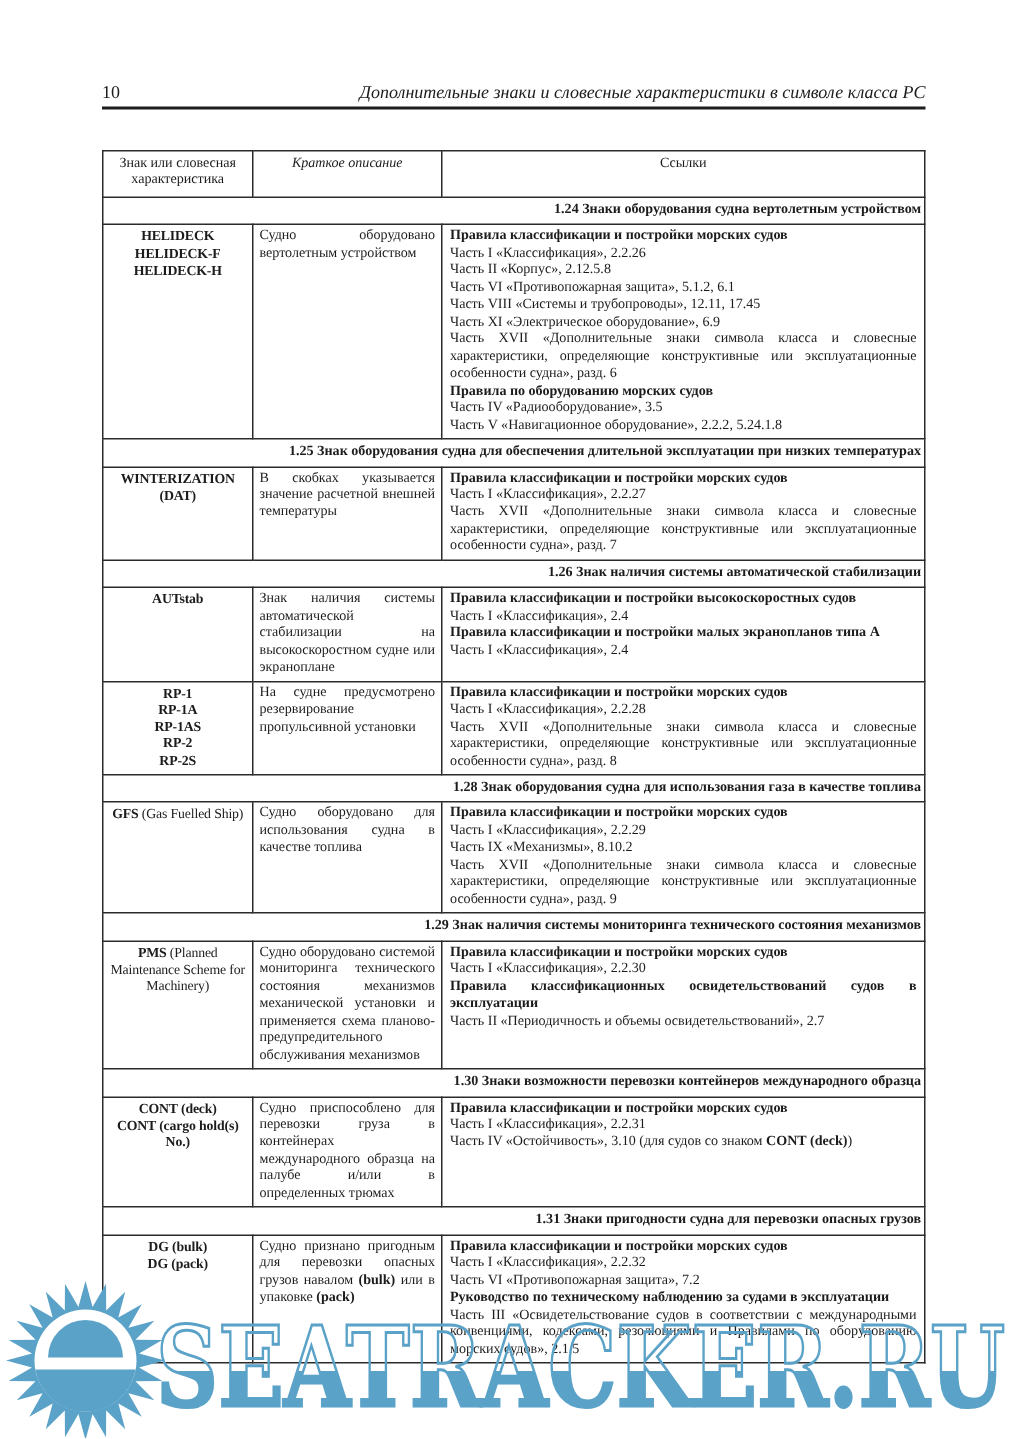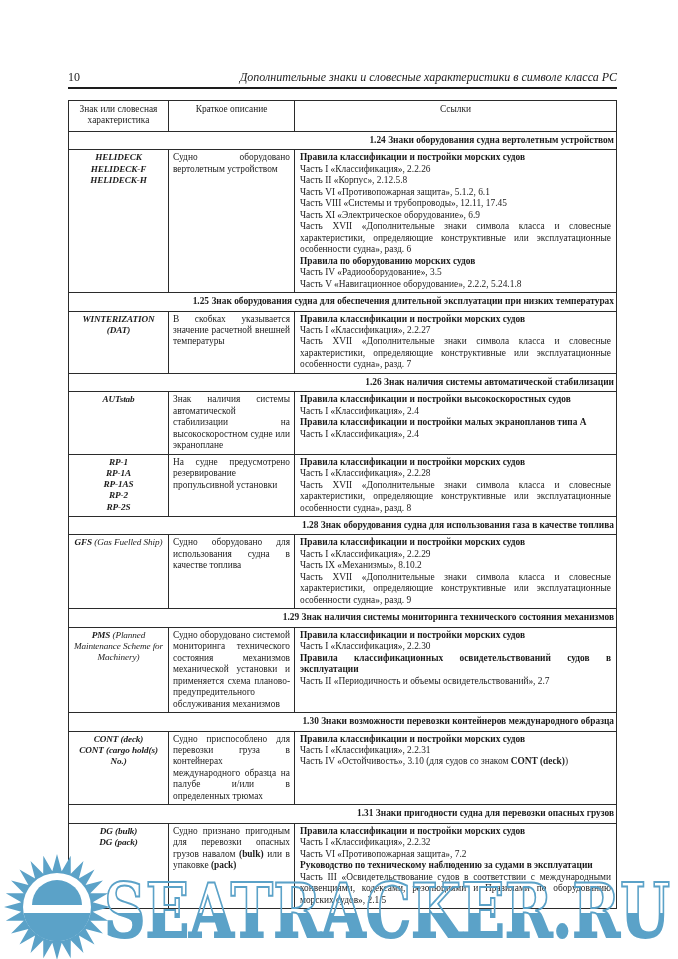--- a/index.html
+++ b/index.html
@@ -2,30 +2,30 @@
 <html lang="ru"><head>
 <meta charset="utf-8">
 <style>
   html,body{margin:0;padding:0;background:#ffffff;}
   .sheet{position:relative;width:678px;height:959px;background:#ffffff;overflow:hidden;
          font-family:"Liberation Serif", serif;color:#1c1c1c;}
   
   .page-header{position:absolute;left:68px;top:54px;width:549px;
                border-bottom:2px solid #1d1d1d;padding-bottom:2px;
                display:flex;justify-content:space-between;align-items:flex-end;font-size:12px;}
-  .page-num{font-style:normal;margin-top:16px;}
+  .page-num{font-style:normal;}
   .page-title{font-style:italic;}
   
   .doc-table{position:absolute;left:68px;top:100px;width:549px;border-collapse:collapse;
              font-size:9.4px;line-height:1.22;table-layout:fixed;}
   .doc-table td{border:1px solid #2b2b2b;vertical-align:top;overflow-wrap:break-word;}
   .thead-cell{text-align:center;padding:3px 2px 4px;}
   .section-cell{text-align:right;font-weight:bold;padding:3px 2px;}
   .col-symbol{width:95px;text-align:center;font-weight:bold;padding:2px 1px;
-              font-size:9.2px;letter-spacing:-0.1px;font-style:italic;}
+              font-size:9.2px;letter-spacing:-0.1px;}
   .col-desc{width:121px;text-align:justify;padding:2px 4px;}
   .col-refs{width:333px;text-align:justify;padding:2px 5px;}
   .col-refs .line{display:block;}
   .b{font-weight:bold;}
   .r{font-weight:normal;}
   
   .watermark{position:absolute;left:0;top:847px;width:678px;height:112px;pointer-events:none;}
   .wm-text{font-family:"DejaVu Serif", serif;font-weight:bold;}
 </style>
 </head>
@@ -35,21 +35,21 @@
 
   <div class="page-header">
     <span class="page-num">10</span>
     <span class="page-title">Дополнительные знаки и словесные характеристики в символе класса РС</span>
   </div>
 
   <table class="doc-table">
     <tbody>
         <tr>
           <td class="thead-cell" style="width: 95px;">Знак или словесная характеристика</td>
-          <td class="thead-cell" style="width: 121px;">Краткое описание</td>
+          <td class="thead-cell" style="width: 121px; font-style: italic;">Краткое описание</td>
           <td class="thead-cell">Ссылки</td>
         </tr>
         <tr>
           <td class="section-cell" colspan="3">1.24 Знаки оборудования судна вертолетным устройством</td>
         </tr>
         <tr>
           <td class="col-symbol">
             <div><span class="b">HELIDECK</span></div>
             <div><span class="b">HELIDECK-F</span></div>
             <div><span class="b">HELIDECK-H</span></div>

